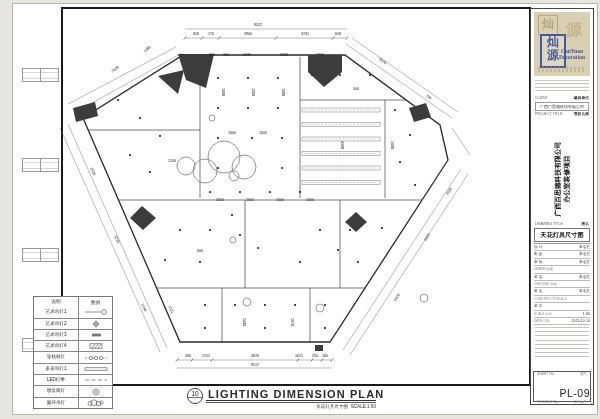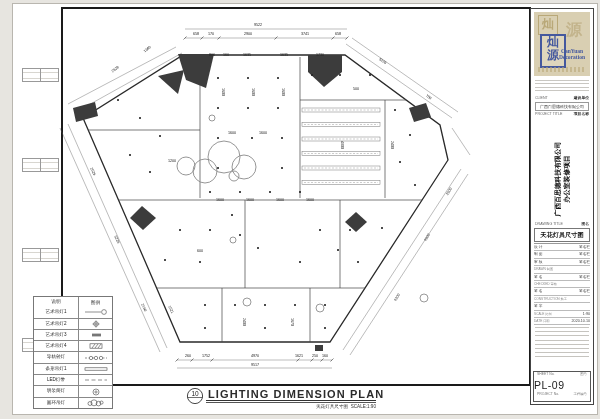--- a/index.html
+++ b/index.html
@@ -37,21 +37,21 @@
   #ptitle{position:absolute;left:0;top:128px;width:62px;height:84px;}
   #ptitle .rot{position:absolute;left:50%;top:50%;width:84px;transform:translate(-50%,-50%) rotate(-90deg);
        text-align:center;font-weight:bold;font-size:6.8px;line-height:8.5px;color:#111;}
   #dtitle{margin:1px 3px;border:0.5px solid #777;text-align:center;font-size:6.2px;font-weight:bold;line-height:12px;height:12px;color:#111;}
   .tb-rows{margin:1px 3px;border-top:0.5px solid #999;}
   .tbr{display:flex;justify-content:space-between;border-bottom:0.5px solid #bbb;font-size:3.7px;line-height:6.4px;height:6.4px;color:#444;}
   .tbr .hl{color:#888;font-size:3.2px;}
   .notes{margin:2px 4px;height:30px;background:repeating-linear-gradient(180deg,#c6c4bf 0 1px,transparent 1px 4.2px);}
   #plbox{position:absolute;left:2px;right:2px;bottom:2px;height:29px;border:1px solid #555;}
   #plbox .sm{display:flex;justify-content:space-between;padding:0 3px;font-size:3.4px;color:#777;line-height:5.5px;}
-  #plnum{text-align:left;font-size:10.5px;letter-spacing:0.5px;color:#222;line-height:14px;}
+  #plnum{text-align:right;font-size:10.5px;letter-spacing:0.5px;color:#222;line-height:14px;margin-top:8px;}
   
   #btitle{position:absolute;left:186px;top:386px;width:190px;height:24px;}
   #btitle .circ{position:absolute;left:0;top:1px;}
   #btitle .ttl{position:absolute;left:22px;top:2px;font-size:11px;font-weight:bold;letter-spacing:1.1px;color:#2b2b2b;white-space:nowrap;}
   #btitle .rule1{position:absolute;left:20px;right:0;top:13.5px;height:1.6px;background:#333;}
   #btitle .rule2{position:absolute;left:20px;right:0;top:16.2px;height:0.6px;background:#555;}
   #btitle .sub{position:absolute;right:0;top:17.5px;font-size:4.6px;color:#333;}
 </style>
 </head>
 <body>

